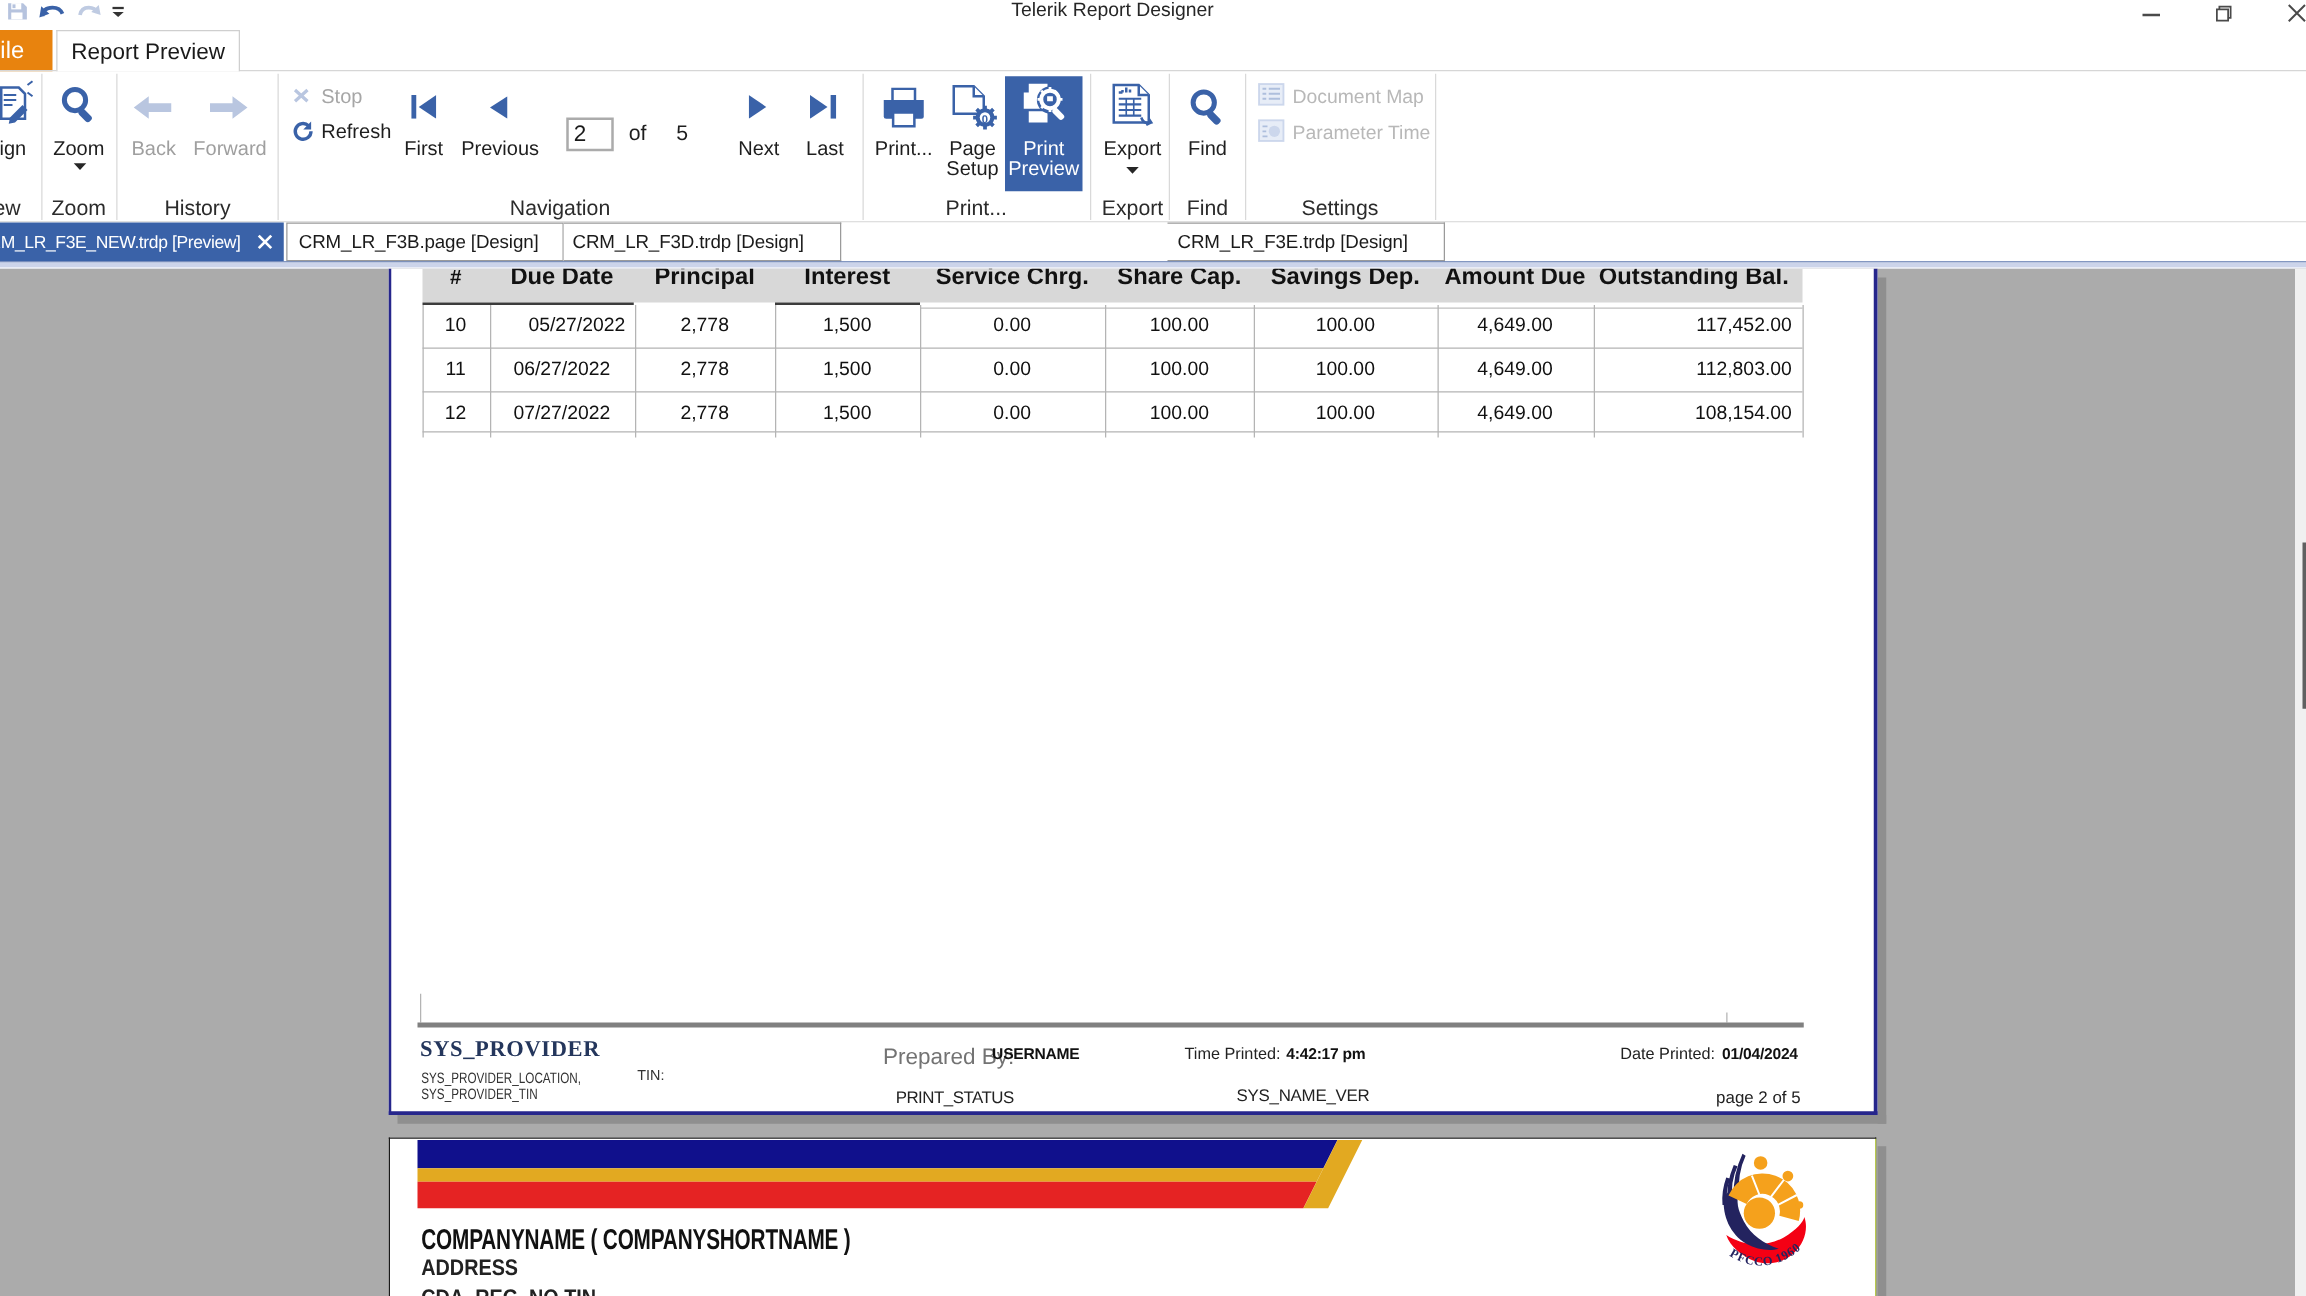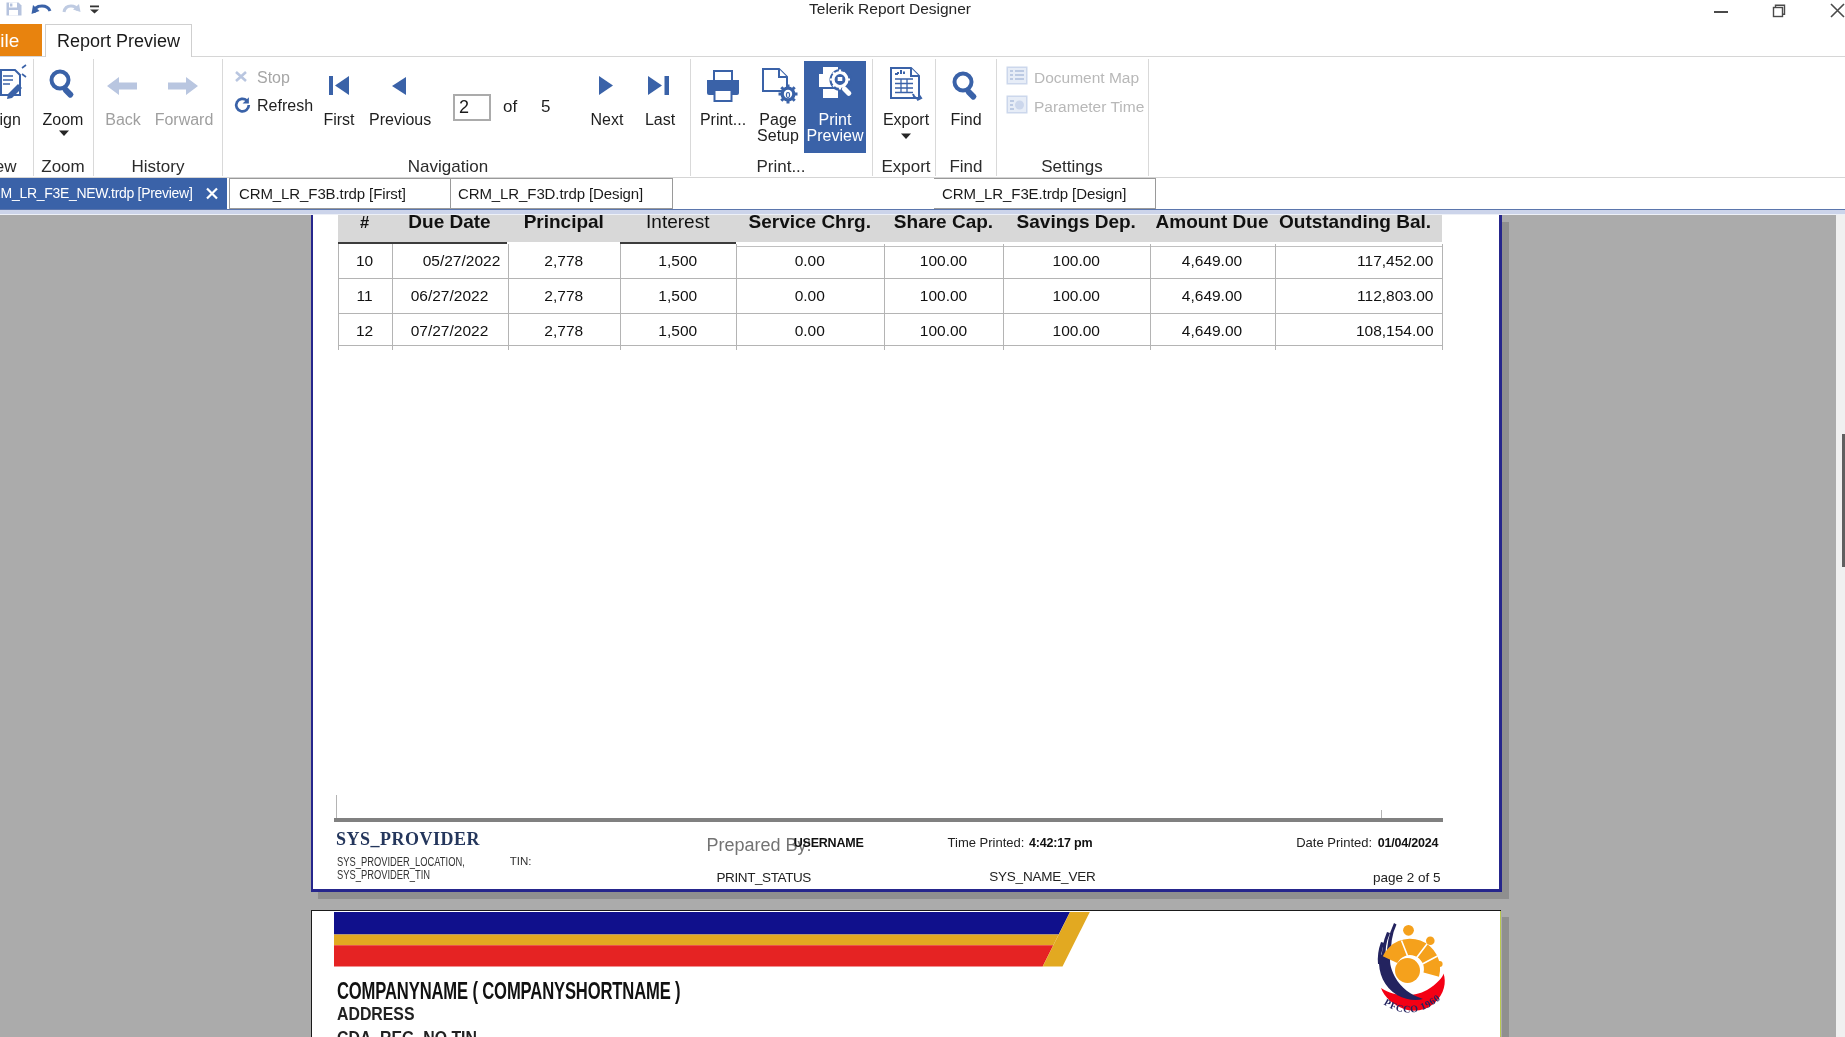--- a/index.html
+++ b/index.html
@@ -198,21 +198,21 @@
 
   <div class="abs" style="left:0;top:177px;width:1845px;height:1px;background:#d5d5d5;"></div>
 
   <div class="abs" style="left:0;top:178px;width:1845px;height:30px;background:#fff;"></div>
   <div class="abs" style="left:0;top:178px;width:227px;height:31px;background:#3a62a8;color:#fff;font-size:14px;letter-spacing:-0.3px;line-height:30px;overflow:hidden;">
     <div class="abs" style="left:-19px;top:0;white-space:nowrap;">CRM_LR_F3E_NEW.trdp [Preview]</div>
     <svg class="abs" style="left:205px;top:9px;" width="14" height="13">
         <path d="M2 1.5 l10 10 M12 1.5 l-10 10" stroke="#fff" stroke-width="2.2"></path>
       </svg>
   </div>
-  <div class="abs" style="left:229px;top:178px;width:222px;height:31px;background:#fff;border:1px solid #9a9a9a;color:#1a1a1a;font-size:15px;letter-spacing:-0.1px;line-height:29px;padding-left:9px;white-space:nowrap;">CRM_LR_F3B.trdp [First]</div>
+  <div class="abs" style="left:229px;top:178px;width:222px;height:31px;background:#fff;border:1px solid #9a9a9a;color:#1a1a1a;font-size:15px;letter-spacing:-0.1px;line-height:29px;padding-left:9px;white-space:nowrap;">CRM_LR_F3B.page [Design]</div>
   <div class="abs" style="left:451px;top:178px;width:222px;height:31px;background:#fff;border:1px solid #9a9a9a;border-left:none;color:#1a1a1a;font-size:15px;letter-spacing:-0.1px;line-height:29px;padding-left:7px;white-space:nowrap;">CRM_LR_F3D.trdp [Design]</div>
   <div class="abs" style="left:934px;top:178px;width:222px;height:31px;background:#fff;border:1px solid #9a9a9a;border-left:none;color:#1a1a1a;font-size:15px;letter-spacing:-0.1px;line-height:29px;padding-left:8px;white-space:nowrap;">CRM_LR_F3E.trdp [Design]</div>
 
   <div class="abs" style="left:0;top:208.5px;width:1845px;height:1.5px;background:#5b76ad;"></div>
   <div class="abs" style="left:0;top:210px;width:1845px;height:4px;background:#ccd4ea;"></div>
   <div class="abs" style="left:0;top:214px;width:1845px;height:1px;background:#edf0f7;"></div>
 
   <div class="abs" style="left:0;top:215px;width:1845px;height:822px;background:#ababab;"></div>
 
   <div class="abs" style="left:1836px;top:215px;width:9px;height:822px;background:#f0f0f0;"></div>
@@ -222,21 +222,21 @@
   <div class="abs" style="left:318px;top:892px;width:1191px;height:7px;background:#8f8f8f;"></div>
   <div class="abs" style="left:311px;top:215px;width:1191px;height:677px;background:#fff;border-left:2px solid #26268c;border-right:3px solid #26268c;border-bottom:3px solid #26268c;"></div>
 
   <div id="page2" class="abs" style="left:313px;top:215px;width:1186px;height:674px;overflow:hidden;">
 
     <div class="abs" style="left:24.5px;top:0;width:1104.5px;height:27px;background:#d8d8d8;"></div>
 
     <div class="abs" style="top:-1px;left:24.5px;width:54px;text-align:center;font-weight:bold;font-size:16.5px;line-height:16.5px;color:#111;">#</div>
     <div class="abs" style="top:-3px;left:78.5px;width:116px; text-align:center;font-weight:bold;font-size:19px;line-height:19px;color:#111;">Due Date</div>
     <div class="abs" style="top:-3px;left:194.5px;width:112.5px;text-align:center;font-weight:bold;font-size:19px;line-height:19px;color:#111;">Principal</div>
-    <div class="abs" style="top:-3px;left:307px;width:115.5px;text-align:center;font-weight:normal;font-size:19px;line-height:19px;color:#111;">Interest</div>
+    <div class="abs" style="top:-3px;left:307px;width:115.5px;text-align:center;font-weight:bold;font-size:19px;line-height:19px;color:#111;">Interest</div>
     <div class="abs" style="top:-3px;left:422.5px;width:148.5px;text-align:center;font-weight:bold;font-size:19px;line-height:19px;color:#111;">Service Chrg.</div>
     <div class="abs" style="top:-3px;left:571px;width:119px; text-align:center;font-weight:bold;font-size:19px;line-height:19px;color:#111;">Share Cap.</div>
     <div class="abs" style="top:-3px;left:690px;width:146.5px;text-align:center;font-weight:bold;font-size:19px;line-height:19px;color:#111;">Savings Dep.</div>
     <div class="abs" style="top:-3px;left:836.5px;width:125px;text-align:center;font-weight:bold;font-size:19px;line-height:19px;color:#111;">Amount Due</div>
     <div class="abs" style="top:-3px;left:961.5px;width:164px;text-align:center;padding-right:3px;font-weight:bold;font-size:19px;line-height:19px;color:#111;">Outstanding Bal.</div>
 
     <div class="abs" style="left:24.5px;top:27px;width:169.5px;height:2px;background:#3c3c3c;"></div>
     <div class="abs" style="left:307px;top:27px;width:115.5px;height:2px;background:#3c3c3c;"></div>
 
     <div class="abs" style="left:422.5px;top:30.5px;width:706.5px;height:1px;background:#c0c0c0;"></div>

